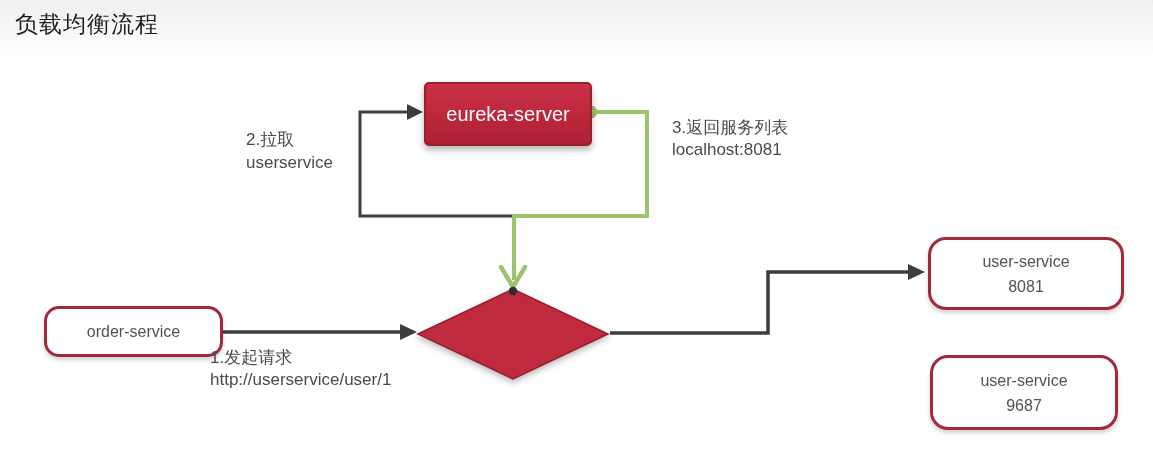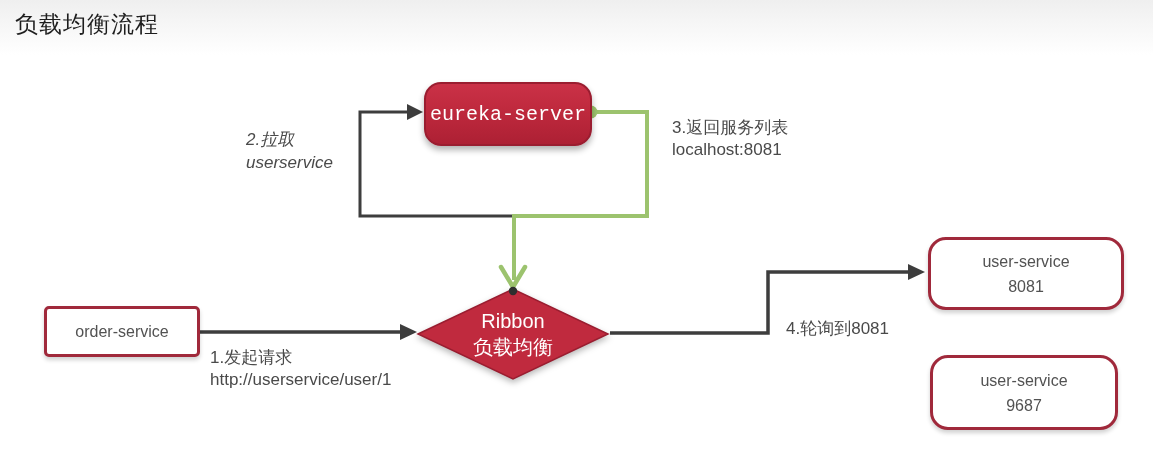--- a/index.html
+++ b/index.html
@@ -42,46 +42,45 @@
     filter:drop-shadow(0 3px 3px rgba(0,0,0,0.28));
   }
   .node{
     position:absolute;display:flex;flex-direction:column;
     align-items:center;justify-content:center;
     text-align:center;
   }
   .red-node{
     background:linear-gradient(180deg,var(--node-red-fill-light),var(--node-red-fill) 40%,#ad2034);
     border:2px solid var(--node-red-border);
-    border-radius:17px;
+    border-radius:5px;
     color:#ffffff;font-size:20px;
     box-shadow:0 4px 6px rgba(0,0,0,0.3);
-    font-family:Liberation Mono, monospace;
   }
   .white-node{
     background:#ffffff;
     border:3px solid var(--white-node-border);
     color:var(--node-text-dark);font-size:16px;line-height:25px;
     box-shadow:0 3px 4px rgba(0,0,0,0.18);
   }
   #node-eureka{left:424px;top:82px;width:168px;height:64px;}
-  #node-order{left:44px;top:306px;width:156px;height:51px;border-radius:5px;}
+  #node-order{left:44px;top:306px;width:179px;height:51px;border-radius:15px;}
   #node-us8081{left:928px;top:237px;width:196px;height:73px;border-radius:18px;}
   #node-us8082{left:930px;top:355px;width:188px;height:75px;border-radius:18px;}
   .diamond-text{
     position:absolute;left:423px;top:308px;width:180px;
     display:flex;flex-direction:column;align-items:center;
     color:#ffffff;font-size:20px;line-height:26px;text-align:center;
   }
   .edge-label{
     position:absolute;
     color:var(--label-text);
     font-size:17px;line-height:23px;
   }
-  #label-pull{left:246px;top:128px;font-style:italic;}
+  #label-pull{left:246px;top:128px;}
   #label-return{left:672px;top:117px;line-height:22px;}
   #label-request{left:210px;top:347px;width:226px;line-height:22px;}
   #label-roundrobin{left:786px;top:317px;}
 </style>
 </head>
 <body>
 
 <div class="stage">
 
   <div class="page-title">负载均衡流程</div>
@@ -106,24 +105,20 @@
   </svg>
 
   <div class="node red-node" id="node-eureka">
     <span>eureka-server</span>
   </div>
 
   <div class="node white-node" id="node-order">
     <span>order-service</span>
   </div>
 
-  <div class="diamond-text">
-    <span>Ribbon</span>
-    <span>负载均衡</span>
-  </div>
 
   <div class="node white-node" id="node-us8081">
     <span>user-service</span>
     <span>8081</span>
   </div>
 
   <div class="node white-node" id="node-us8082">
     <span>user-service</span>
     <span>9687</span>
   </div>
@@ -136,17 +131,14 @@
   <div class="edge-label" id="label-return">
     <div>3.返回服务列表</div>
     <div>localhost:8081</div>
   </div>
 
   <div class="edge-label" id="label-request">
     <div>1.发起请求</div>
     <div>http://userservice/user/1</div>
   </div>
 
-  <div class="edge-label" id="label-roundrobin">
-    <div>4.轮询到8081</div>
-  </div>
 
 </div>
 
 </body></html>

